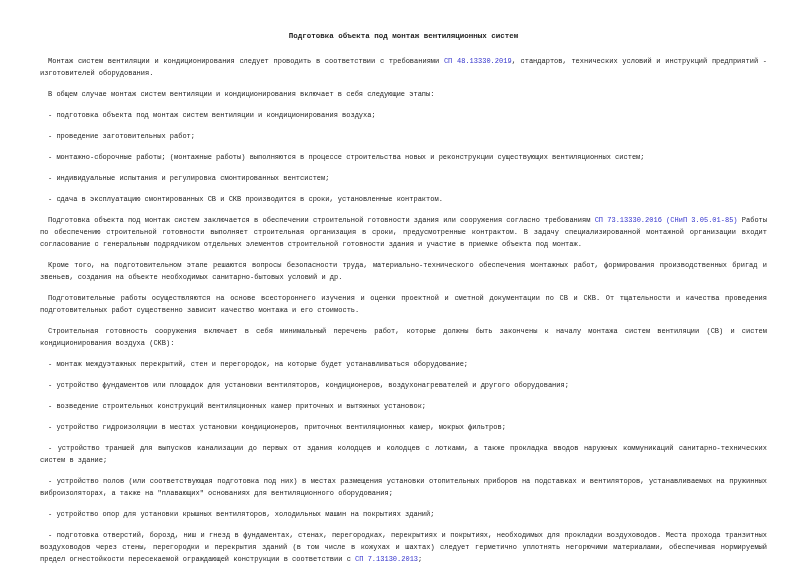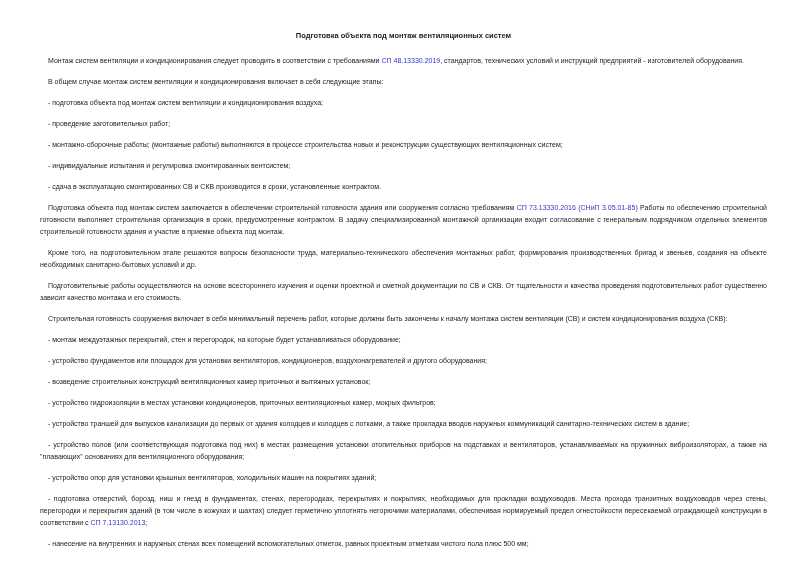--- a/index.html
+++ b/index.html
@@ -14,20 +14,21 @@
     font-family: "Liberation Sans", sans-serif;
     --text-color: #222222;
     --link-color: #3333cc;
   }
   .page {
     box-sizing: border-box;
     width: 807px;
     height: 508px;
     padding: 30px 40px 0 40px;
     background: #ffffff;
+    font-family: Liberation Mono, monospace;
   }
   .doc-title {
     font-size: 7.5px;
     line-height: 12px;
     font-weight: bold;
     text-align: center;
     color: var(--text-color);
     margin: 0 0 13px 0;
   }
   .doc-body p {

